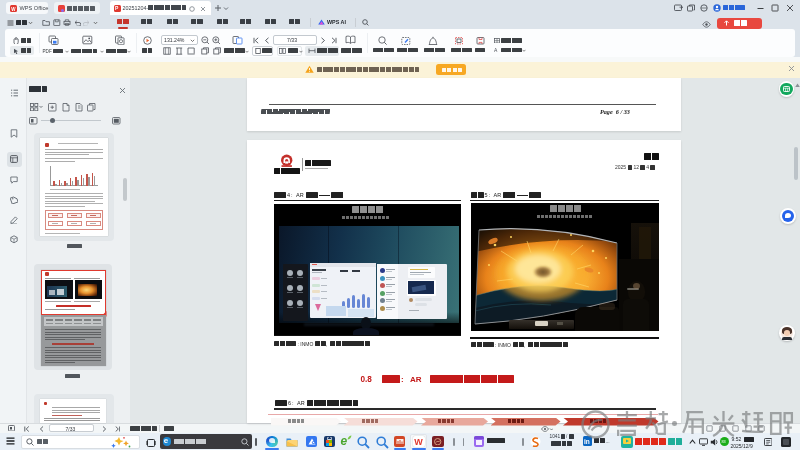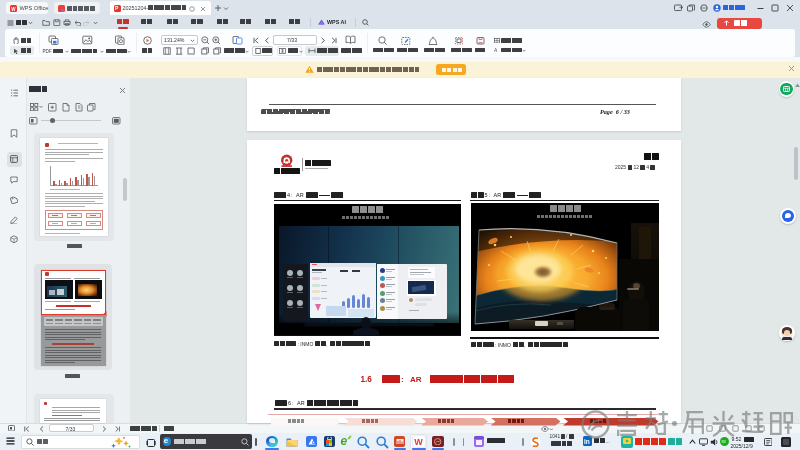--- a/index.html
+++ b/index.html
@@ -660,21 +660,21 @@
 <div style="position:absolute;left:273.5px;top:341px;width:22.8px;height:5.4px;opacity:1.0;background:repeating-linear-gradient(90deg,#2a2a2a 0 5.4px,transparent 5.4px 5.800000000000001px);border-radius:0.5px"></div>
 <div style="position:absolute;left:297.5px;top:341.3px;font-size:5px;line-height:6px;color:#2a2a2a;white-space:nowrap;">:  INMO</div>
 <div style="position:absolute;left:315px;top:341px;width:11.2px;height:5.4px;opacity:1.0;background:repeating-linear-gradient(90deg,#2a2a2a 0 5.4px,transparent 5.4px 5.800000000000001px);border-radius:0.5px"></div>
 <div style="position:absolute;left:326px;top:341.3px;font-size:5px;line-height:6px;color:#2a2a2a;white-space:nowrap;">,</div>
 <div style="position:absolute;left:330px;top:341px;width:40.2px;height:5.4px;opacity:1.0;background:repeating-linear-gradient(90deg,#2a2a2a 0 5.4px,transparent 5.4px 5.800000000000001px);border-radius:0.5px"></div>
 <div style="position:absolute;left:471px;top:341.5px;width:22.8px;height:5.4px;opacity:1.0;background:repeating-linear-gradient(90deg,#2a2a2a 0 5.4px,transparent 5.4px 5.800000000000001px);border-radius:0.5px"></div>
 <div style="position:absolute;left:495px;top:341.8px;font-size:5px;line-height:6px;color:#2a2a2a;white-space:nowrap;">:  INMO</div>
 <div style="position:absolute;left:512.5px;top:341.5px;width:11.2px;height:5.4px;opacity:1.0;background:repeating-linear-gradient(90deg,#2a2a2a 0 5.4px,transparent 5.4px 5.800000000000001px);border-radius:0.5px"></div>
 <div style="position:absolute;left:523.5px;top:341.8px;font-size:5px;line-height:6px;color:#2a2a2a;white-space:nowrap;">,</div>
 <div style="position:absolute;left:527.5px;top:341.5px;width:40.2px;height:5.4px;opacity:1.0;background:repeating-linear-gradient(90deg,#2a2a2a 0 5.4px,transparent 5.4px 5.800000000000001px);border-radius:0.5px"></div>
-<div style="position:absolute;left:360.5px;top:374.8px;font-size:8.2px;line-height:9.2px;color:#c41a1a;white-space:nowrap;font-weight:bold">1.6</div>
+<div style="position:absolute;left:360.5px;top:374.8px;font-size:8.2px;line-height:9.2px;color:#c41a1a;white-space:nowrap;font-weight:bold">0.8</div>
 <div style="position:absolute;left:381.5px;top:374.8px;width:18.0px;height:8.6px;opacity:1.0;background:repeating-linear-gradient(90deg,#c41a1a 0 8.6px,transparent 8.6px 9.4px);border-radius:0.5px"></div>
 <div style="position:absolute;left:401px;top:375px;font-size:8px;line-height:9px;color:#c41a1a;white-space:nowrap;font-weight:bold">:</div>
 <div style="position:absolute;left:410px;top:375px;font-size:8px;line-height:9px;color:#c41a1a;white-space:nowrap;font-weight:bold">AR</div>
 <div style="position:absolute;left:429.5px;top:374.8px;width:84.15px;height:8.1px;opacity:1.0;background:repeating-linear-gradient(90deg,#c41a1a 0 8.1px,transparent 8.1px 8.45px);border-radius:0.5px"></div>
 <div style="position:absolute;left:274.5px;top:399.8px;width:12.5px;height:6px;opacity:1.0;background:repeating-linear-gradient(90deg,#222 0 6px,transparent 6px 6.5px);border-radius:0.5px"></div>
 <div style="position:absolute;left:288px;top:400.1px;font-size:5.5px;line-height:6.5px;color:#222;white-space:nowrap;">6</div>
 <div style="position:absolute;left:292px;top:400.1px;font-size:5.5px;line-height:6.5px;color:#222;white-space:nowrap;">:</div>
 <div style="position:absolute;left:297px;top:400.1px;font-size:5.5px;line-height:6.5px;color:#222;white-space:nowrap;">AR</div>
 <div style="position:absolute;left:306.5px;top:399.8px;width:51.5px;height:6px;opacity:1.0;background:repeating-linear-gradient(90deg,#222 0 6px,transparent 6px 6.5px);border-radius:0.5px"></div>
 <div style="position:absolute;left:273.5px;top:407.5px;width:382.5px;height:2px;background:#2a2a2a"></div>

